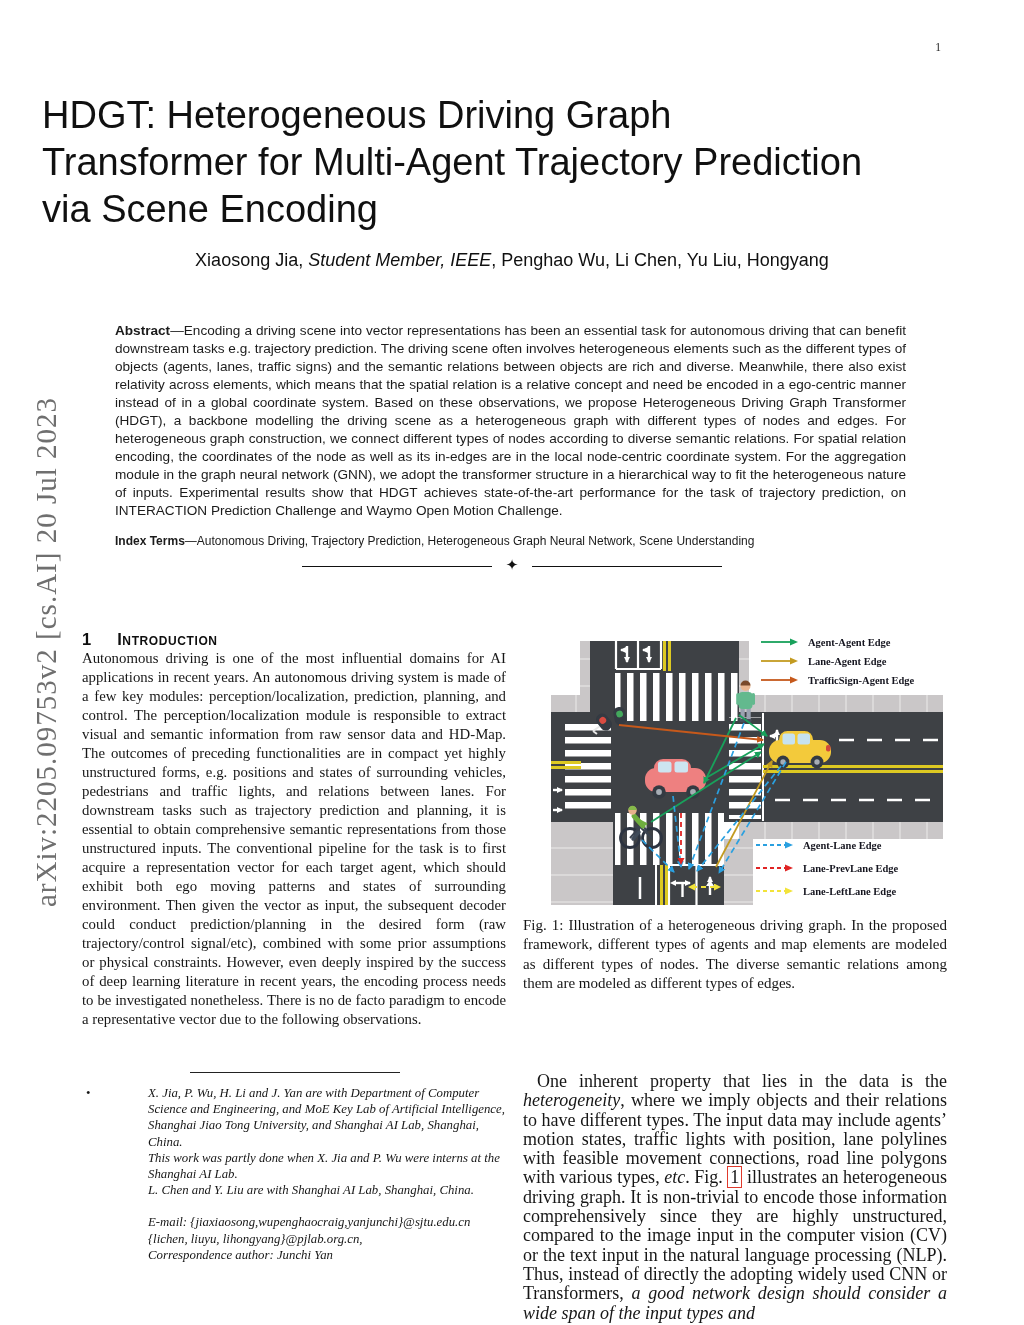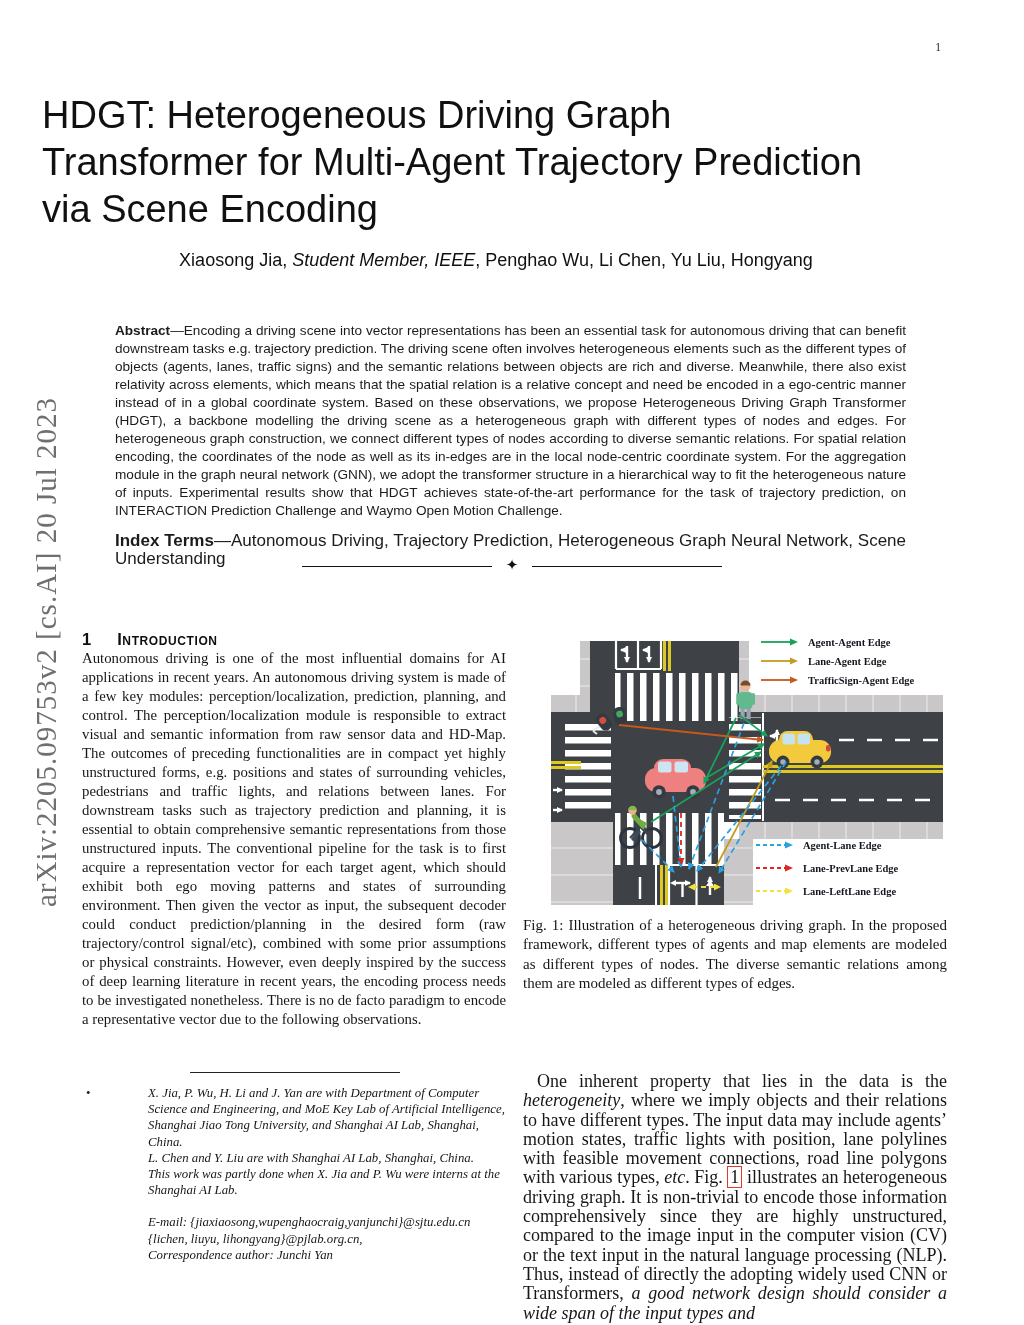--- a/index.html
+++ b/index.html
@@ -11,30 +11,30 @@
 
   .watermark{position:absolute;left:46px;top:652px;transform:translate(-50%,-50%) rotate(-90deg);
              font-family:"Liberation Serif",serif;font-size:29px;color:#6f6f6f;
              white-space:nowrap;letter-spacing:1px;}
 
   .title{position:absolute;top:92px;left:42px;width:940px;text-align:left;
          font-family:"Liberation Sans",sans-serif;font-size:38px;line-height:47px;
          font-weight:400;color:#101010;}
   .title div{white-space:nowrap;}
 
-  .authors{position:absolute;top:248px;left:96px;width:800px;text-align:center;
+  .authors{position:absolute;top:248px;left:112px;width:800px;text-align:center;
            font-family:"Liberation Sans",sans-serif;font-size:18px;line-height:24px;color:#101010;}
   .authors .it{font-style:italic;}
 
   .abstract{position:absolute;top:322px;left:115px;width:791px;
             font-family:"Liberation Sans",sans-serif;font-size:13.6px;line-height:18px;
             text-align:justify;color:#1b1b1b;}
   .abstract b{font-weight:bold;}
   .iterms{position:absolute;top:532px;left:115px;width:791px;
-          font-family:"Liberation Sans",sans-serif;font-size:17px;line-height:18px;
+          font-family:"Liberation Sans",sans-serif;font-size:12px;line-height:18px;
           text-align:justify;color:#1b1b1b;}
   .iterms b{font-weight:bold;}
 
   .divider{position:absolute;top:558px;left:302px;width:420px;height:16px;
            display:flex;align-items:center;}
   .divider .line{flex:1;height:0;border-top:1.4px solid #111;}
   .divider .orn{padding:0 14px;font-size:15px;line-height:1;color:#111;transform:translateY(-1px);}
 
   .col-left{position:absolute;top:630px;left:82px;width:424px;}
   .sec-head{font-family:"Liberation Sans",sans-serif;font-weight:bold;font-size:16.5px;
@@ -112,22 +112,22 @@
     </div>
     <div class="body-serif">Autonomous driving is one of the most influential domains for AI applications in recent years. An autonomous driving system is made of a few key modules: perception/localization, prediction, planning, and control. The perception/localization module is responsible to extract visual and semantic information from raw sensor data and HD-Map. The outcomes of preceding functionalities are in compact yet highly unstructured forms, e.g. positions and states of surrounding vehicles, pedestrians and traffic lights, and relations between lanes. For downstream tasks such as trajectory prediction and planning, it is essential to obtain comprehensive semantic representations from those unstructured inputs. The conventional pipeline for the task is to first acquire a representation vector for each target agent, which should exhibit both ego moving patterns and states of surrounding environment. Then given the vector as input, the subsequent decoder could conduct prediction/planning in the desired form (raw trajectory/control signal/etc), combined with some prior assumptions or physical constraints. However, even deeply inspired by the success of deep learning literature in recent years, the encoding process needs to be investigated nonetheless. There is no de facto paradigm to encode a representative vector due to the following observations.</div>
   </div>
 
   <div class="fn-rule"></div>
   <div class="footnote">
     <div class="row">
       <div class="bullet">•</div>
       <div class="lines">
         <div>X. Jia, P. Wu, H. Li and J. Yan are with Department of Computer Science and Engineering, and MoE Key Lab of Artificial Intelligence, Shanghai Jiao Tong University, and Shanghai AI Lab, Shanghai, China.</div>
+        <div>This work was partly done when X. Jia and P. Wu were interns at the Shanghai AI Lab.</div>
         <div>L. Chen and Y. Liu are with Shanghai AI Lab, Shanghai, China.</div>
-        <div>This work was partly done when X. Jia and P. Wu were interns at the Shanghai AI Lab.</div>
         <div class="emails">
           <div>E-mail: {jiaxiaosong,wupenghaocraig,yanjunchi}@sjtu.edu.cn</div>
           <div>{lichen, liuyu, lihongyang}@pjlab.org.cn,</div>
           <div>Correspondence author: Junchi Yan</div>
         </div>
       </div>
     </div>
   </div>
 
   <div class="figure">

